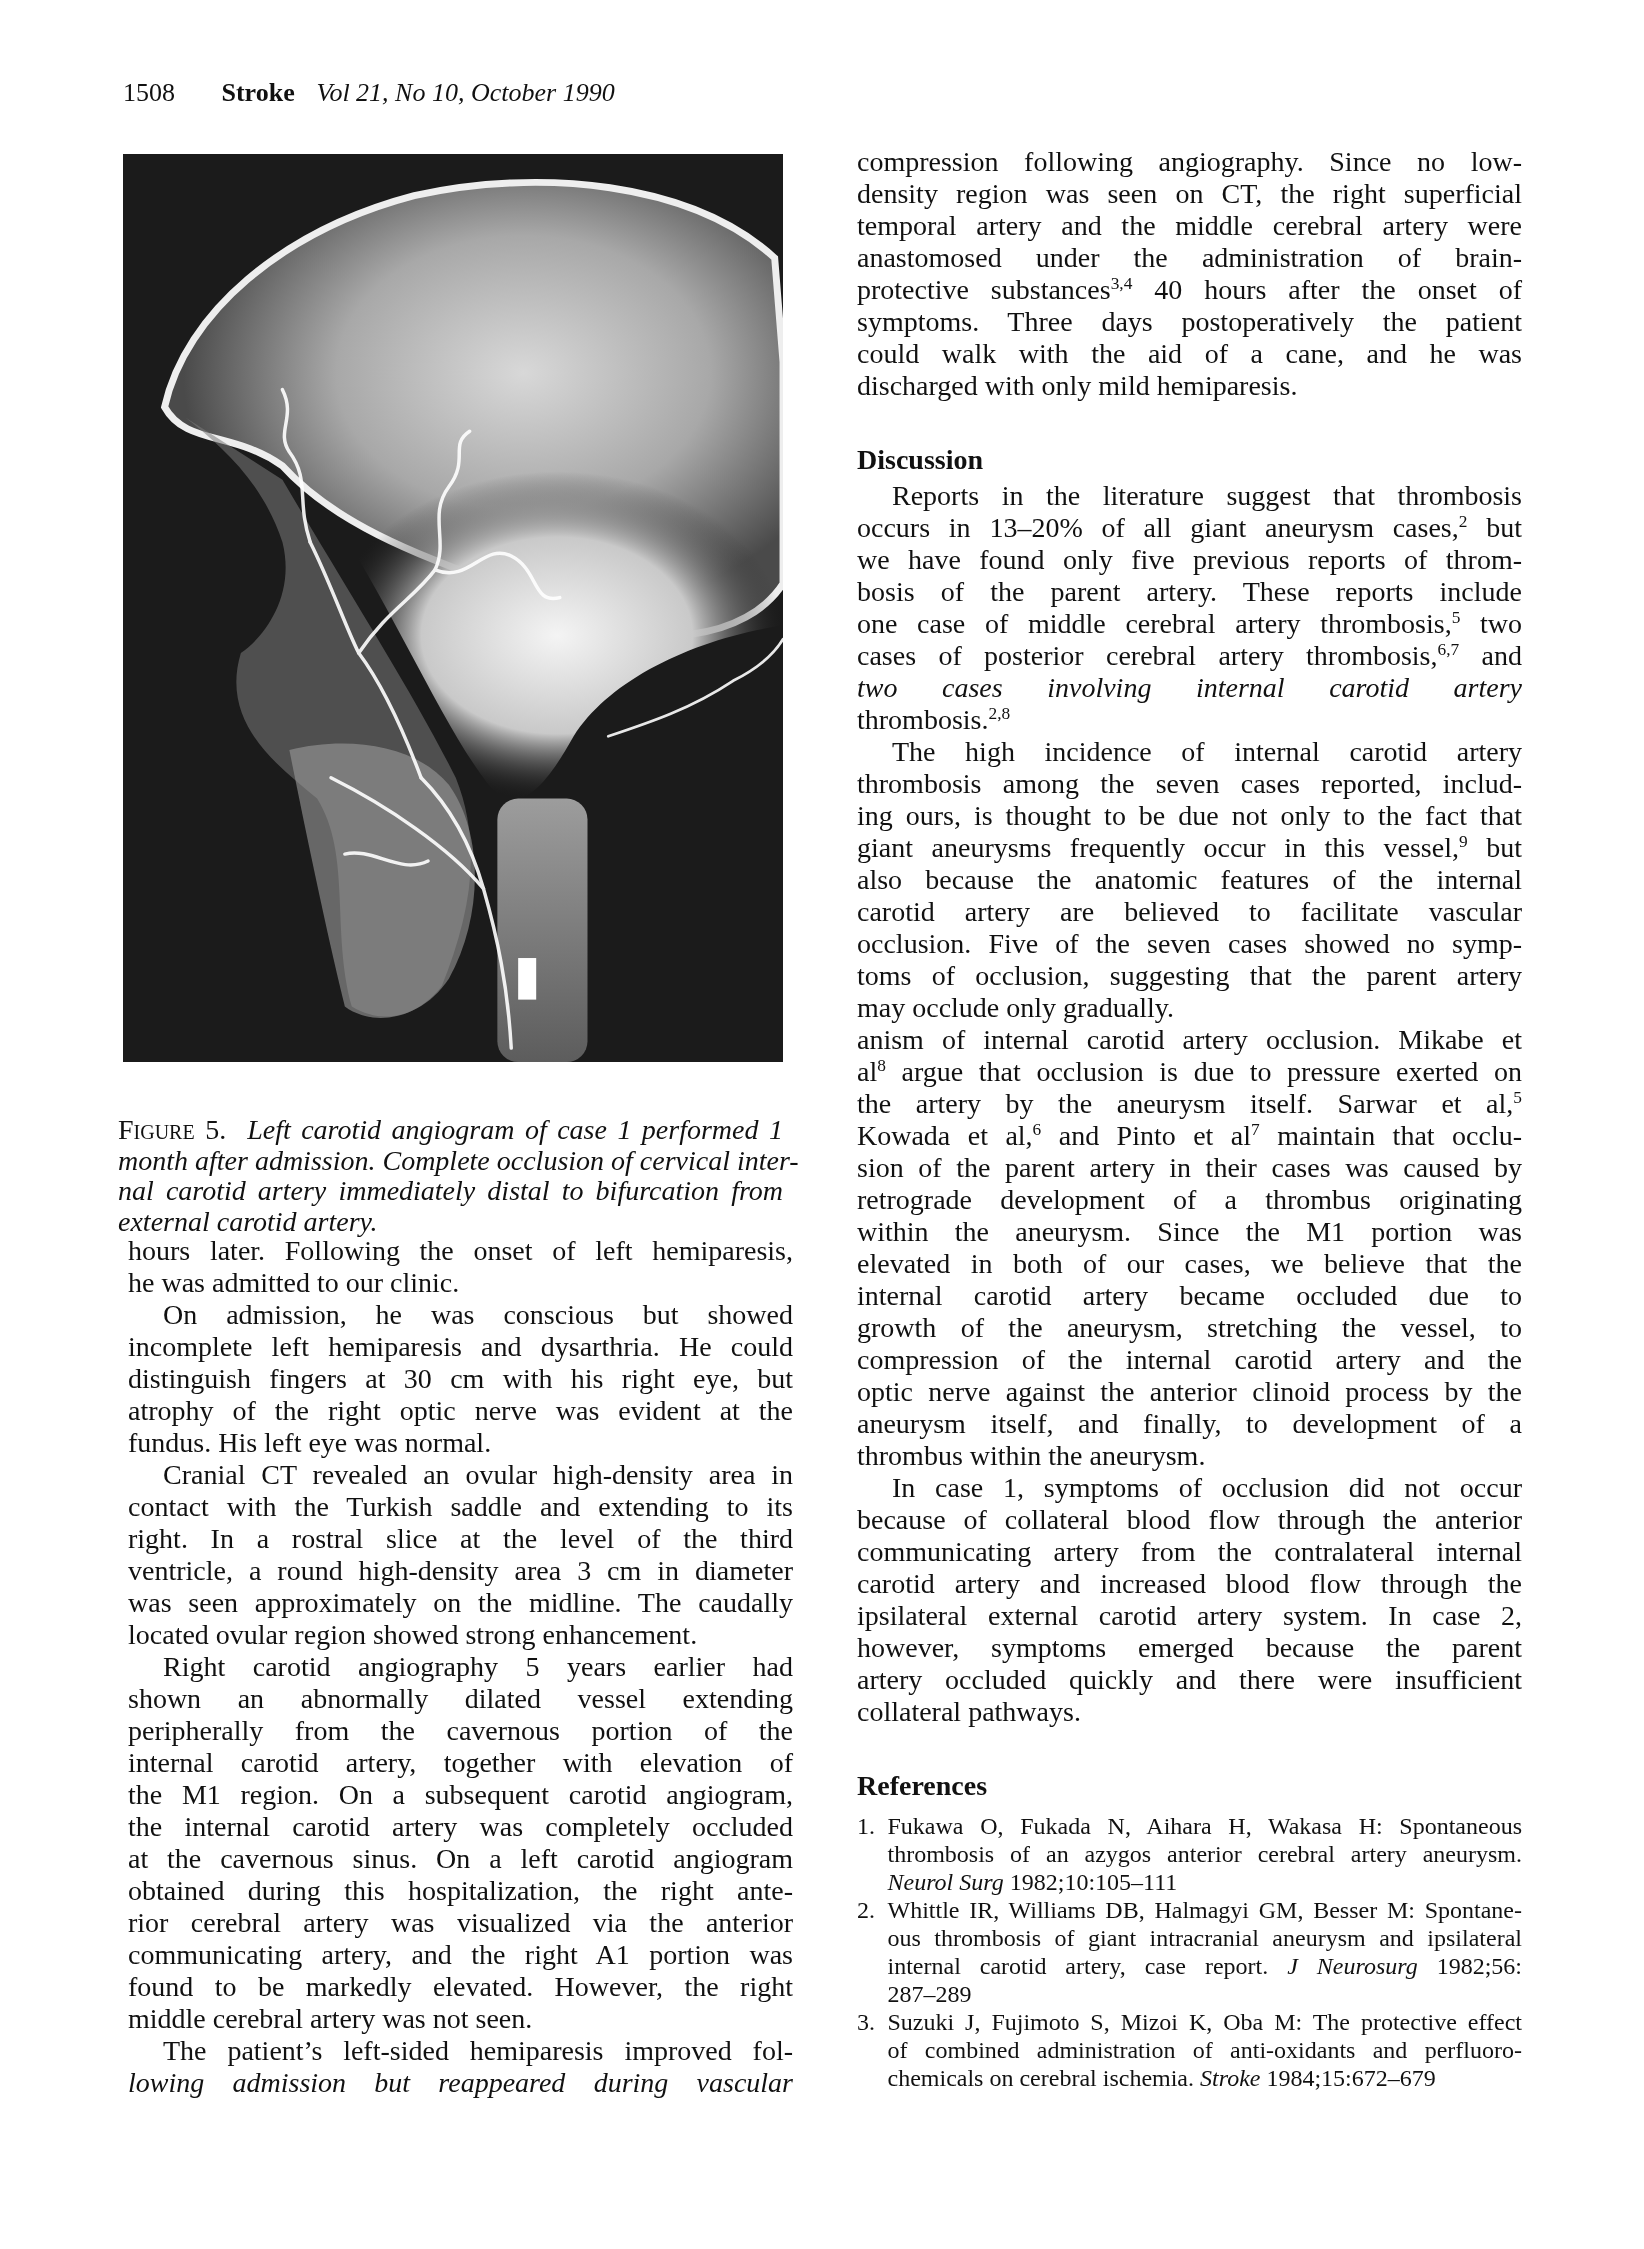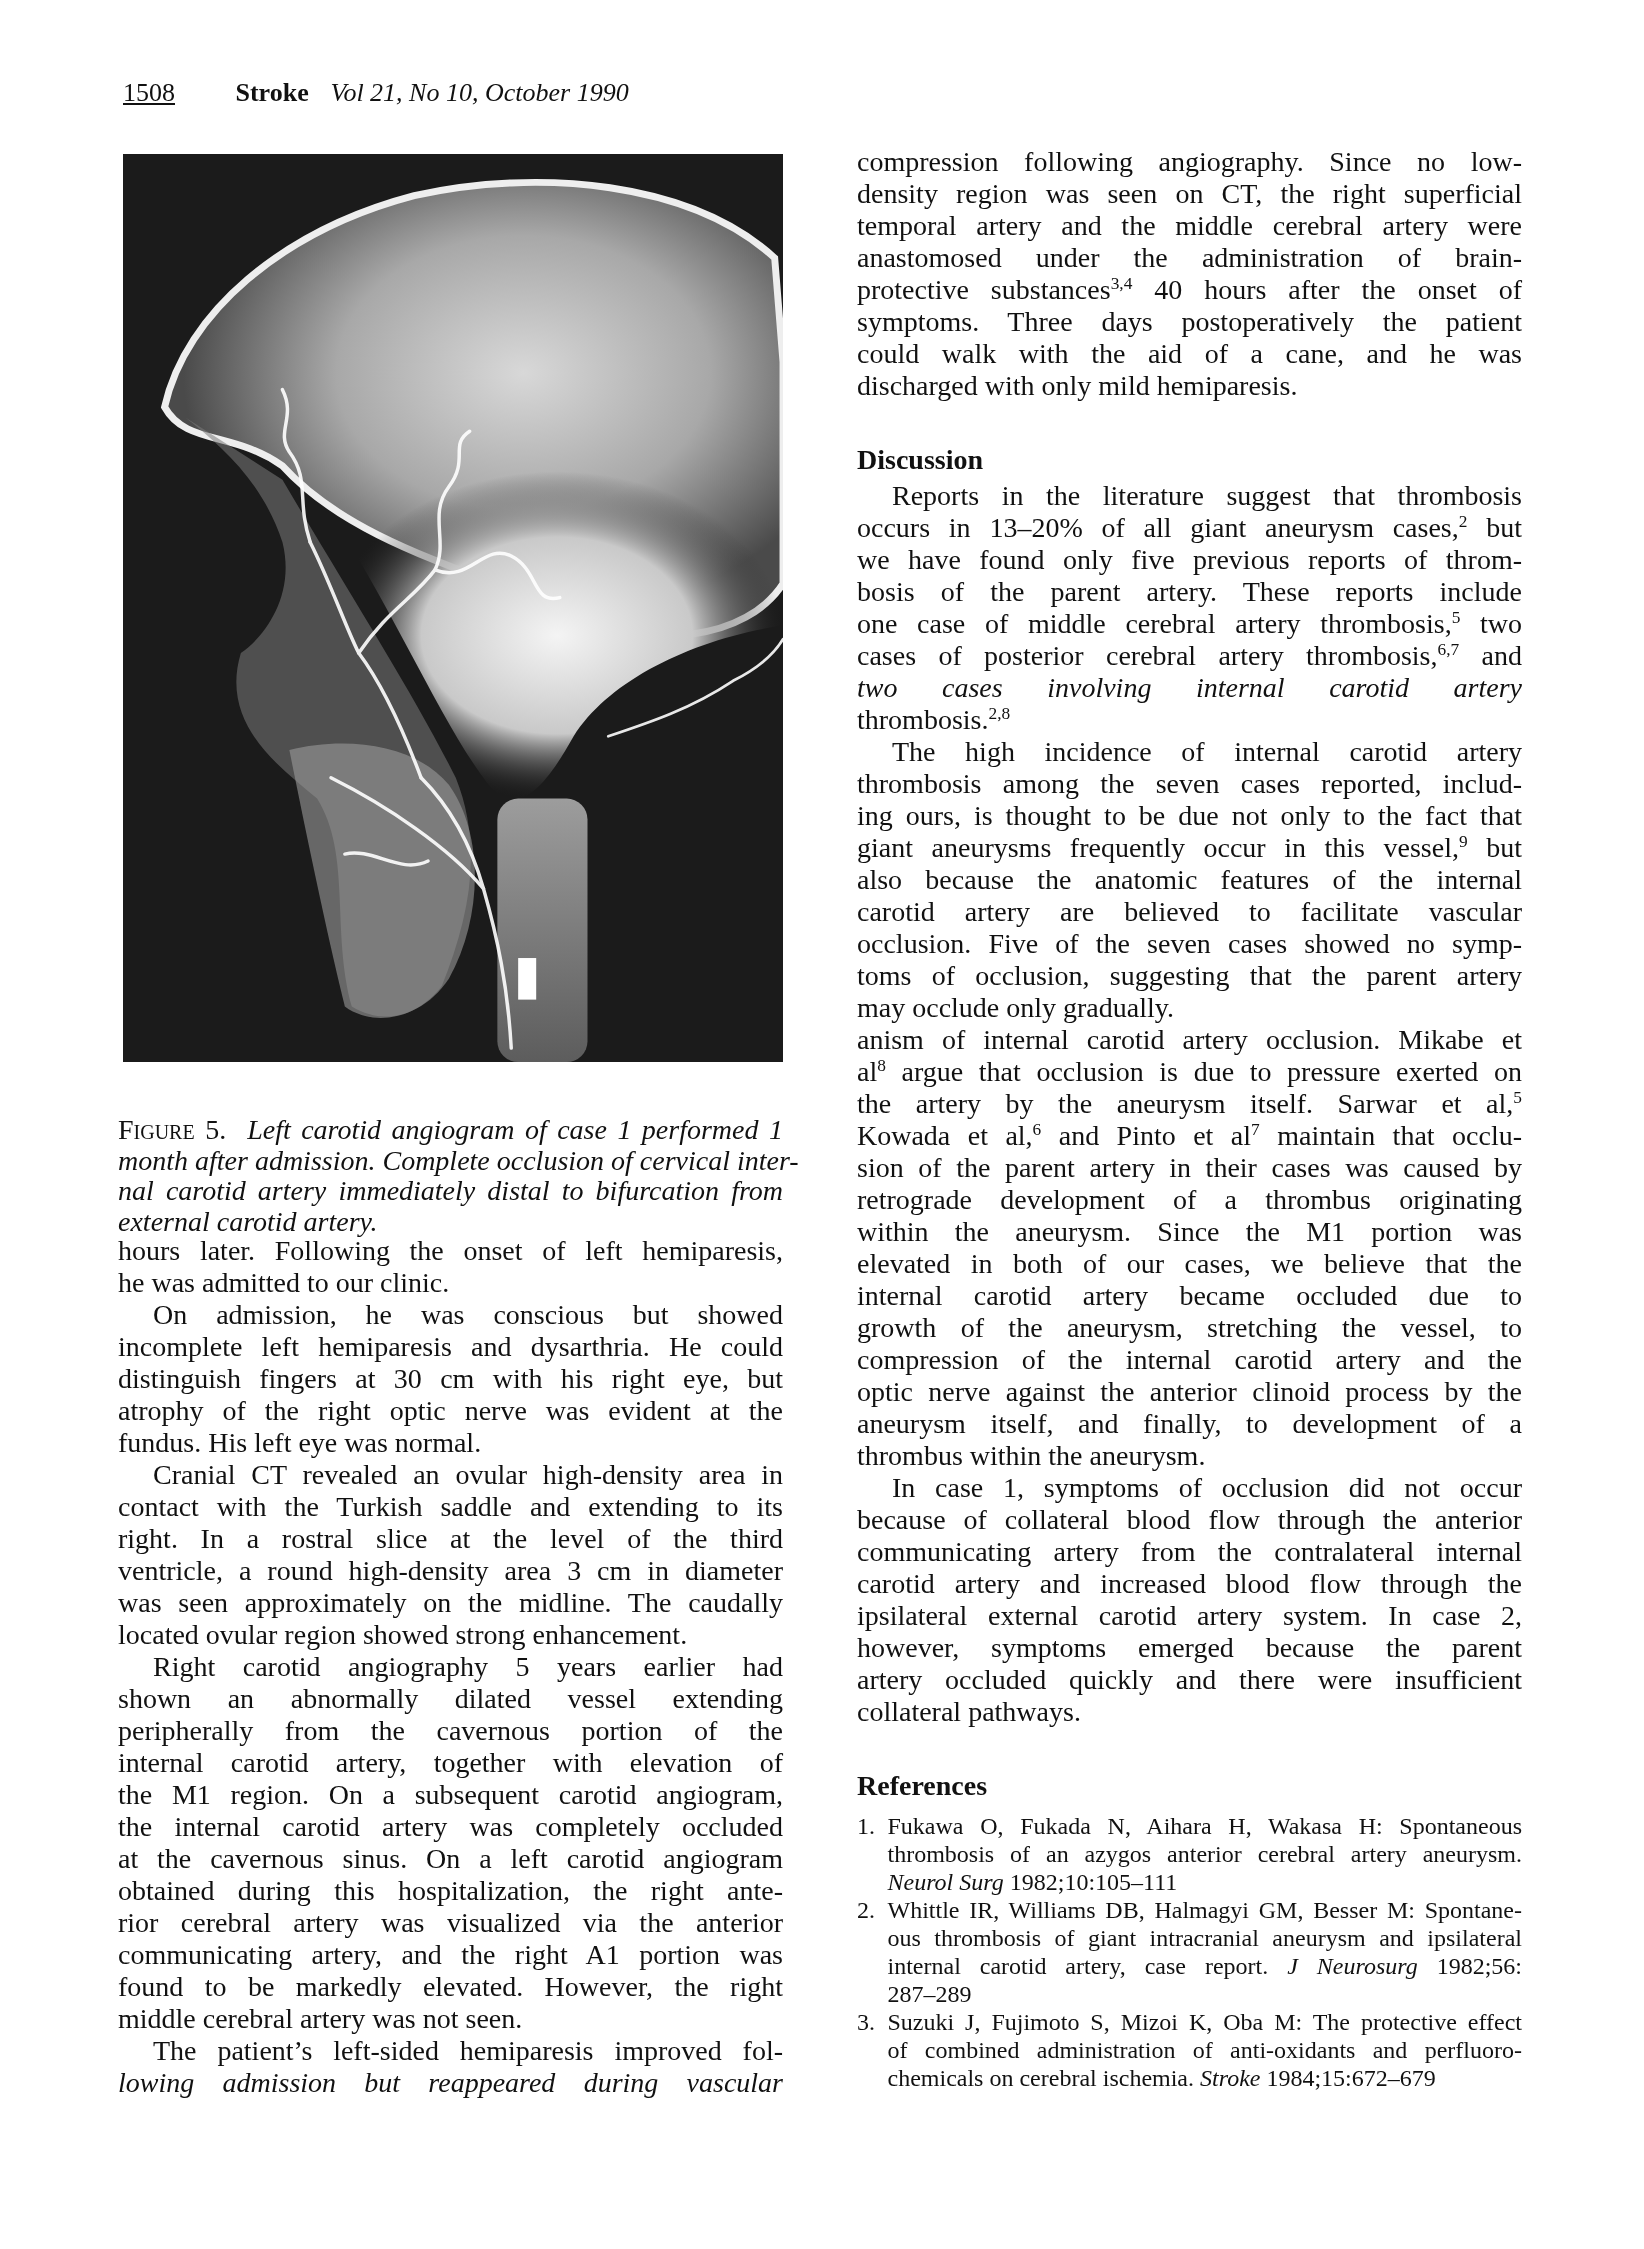--- a/index.html
+++ b/index.html
@@ -1,23 +1,23 @@
 <!DOCTYPE html>
 <html style="font-size:11px"><head>
 <meta charset="utf-8">
 <style>
   html, body { margin: 0; padding: 0; background: #ffffff; }
   body { width: 1644px; height: 2250px; position: relative; overflow: hidden; color: #111; font-family: "Liberation Serif", serif; }
   .running-head { position: absolute; left: 123px; top: 78px; font-size: 26px; white-space: nowrap; }
-  .running-head .page-num { margin-right: 54px; text-decoration: underline; }
+  .running-head .page-num { margin-right: 40px; }
   .running-head .journal { font-weight: bold; margin-right: 15.2px; }
   .running-head .issue { font-style: italic; }
 
   .col { position: absolute; width: 665px; font-size: 28px; line-height: 32px; }
-  .col-left { left: 118px; }
+  .col-left { left: 128px; }
   .col-right { left: 857px; top: 146px; }
 
   .line { display: block; text-align: justify; text-align-last: justify; white-space: nowrap; height: 32px; }
   .line.last { text-align-last: left; }
   .line.indent { padding-left: 35px; }
   .it { font-style: italic; }
   sup { font-size: 62%; line-height: 0; vertical-align: 0.55em; }
 
   .figure { position: absolute; left: 123px; top: 154px; width: 660px; height: 908px; background: #1a1a1a; overflow: hidden; }
   .figure svg { width: 100%; height: 100%; display: block; }

